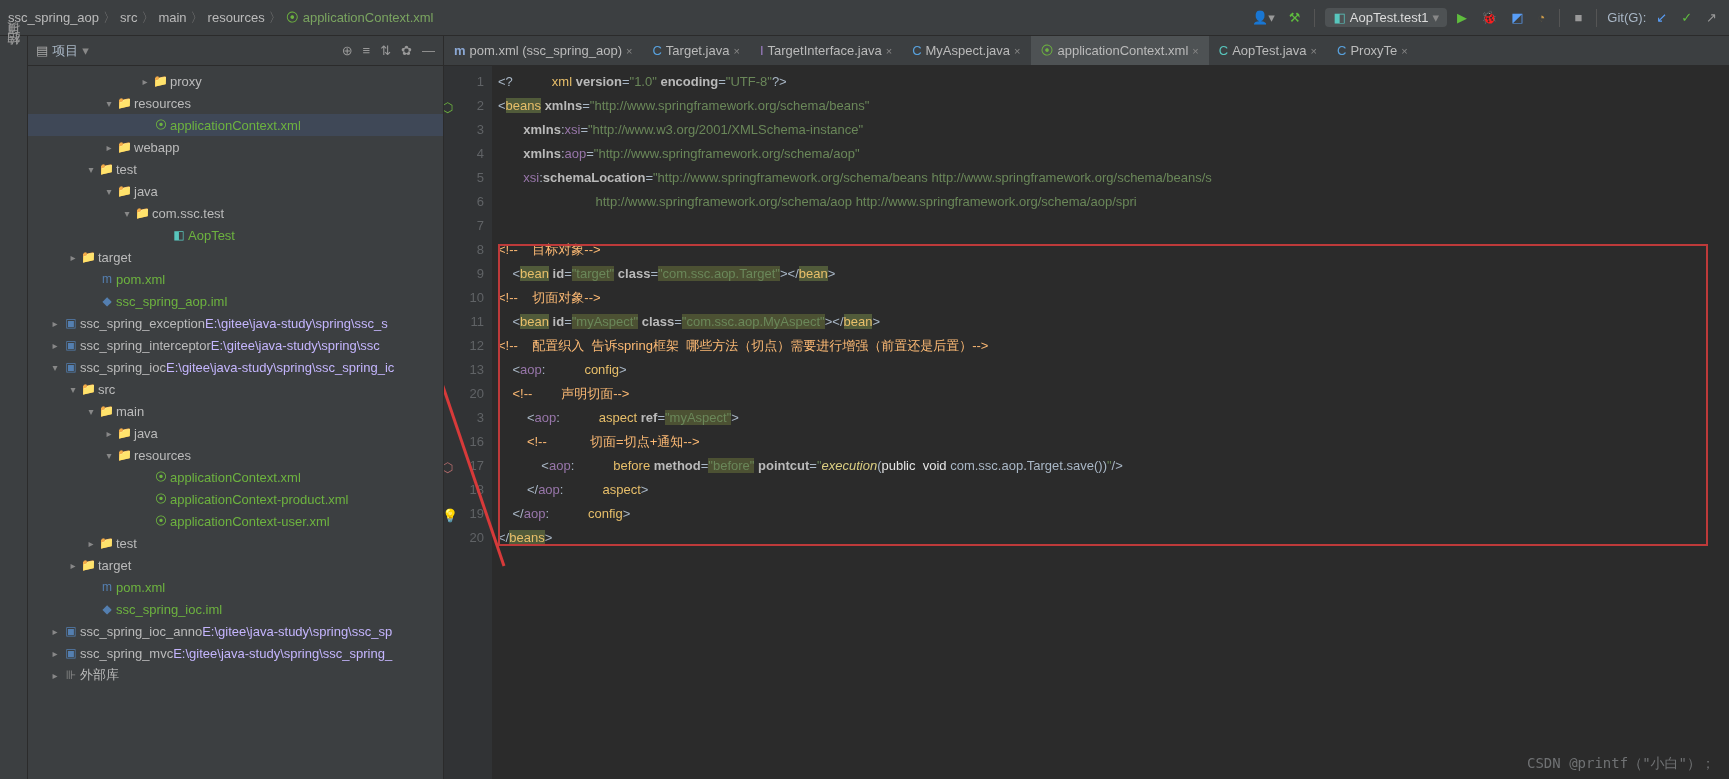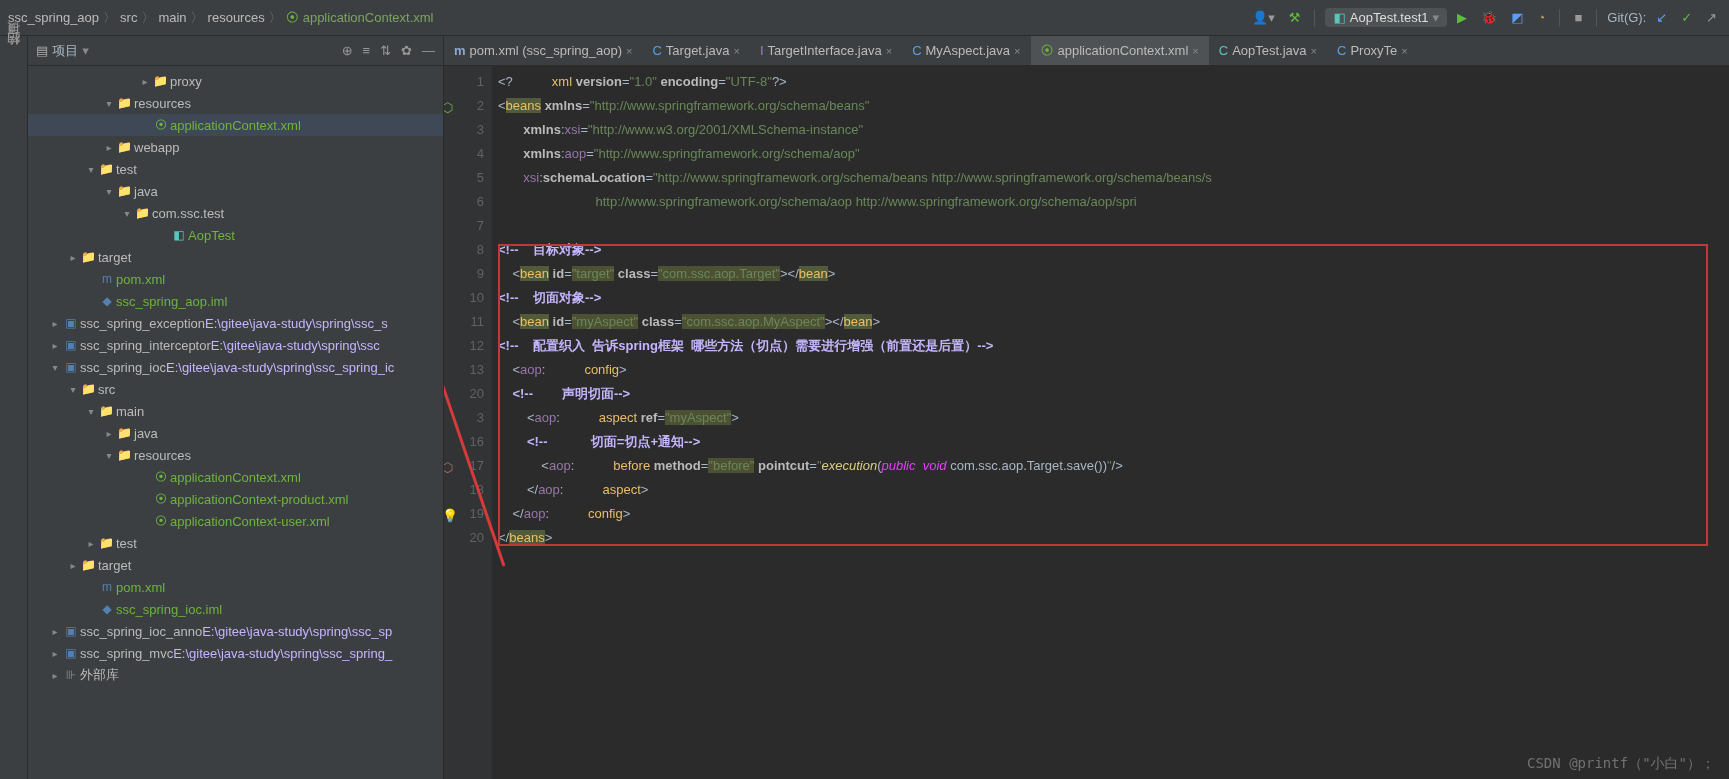--- a/index.html
+++ b/index.html
@@ -60,25 +60,25 @@
 
 .code-wrap { flex:1; display:flex; overflow:hidden; font-family:"JetBrains Mono",Consolas,monospace; font-size:13.5px; position:relative; }
 .gutter { width:48px; text-align:right; padding:4px 8px 0 0; color:#606366; background:#313335; line-height:24px; }
 .gutter div { height:24px; position:relative; }
 .gutter .mark { position:absolute; left:-2px; top:2px; }
 .code { flex:1; padding:4px 0 0 6px; line-height:24px; white-space:pre; color:#a9b7c6; overflow:hidden; }
 .code .l { height:24px; }
 .t  { color:#e8bf6a;margin-left:39px; }
 .at { color:#bababa;font-weight:bold; }
 .st { color:#6a8759; }
-.cm { color:#c4b5fd;font-weight:bold; }
+.cm { color:#fdba74; }
 .kh { background:#515b3a; color:#e8bf6a; }
 .sh { background:#4c5133; color:#6a8759; }
 .fn { color:#dccf82; font-style:italic; }
-.pk { color:#d946ef;font-style:italic; }
+.pk { color:#e5e5e5; }
 .pn { color:#a9b7c6; }
 .ns { color:#9876aa; }
 
 .hlbox { position:absolute; border:2px solid #be3a3a; pointer-events:none; }
 .arrowline { position:absolute; pointer-events:none; }
 .watermark { position:absolute; right:14px; bottom:6px; color:#707274; font-size:14px; font-family:Consolas,monospace; }
 </style>
 </head>
 <body>
 

